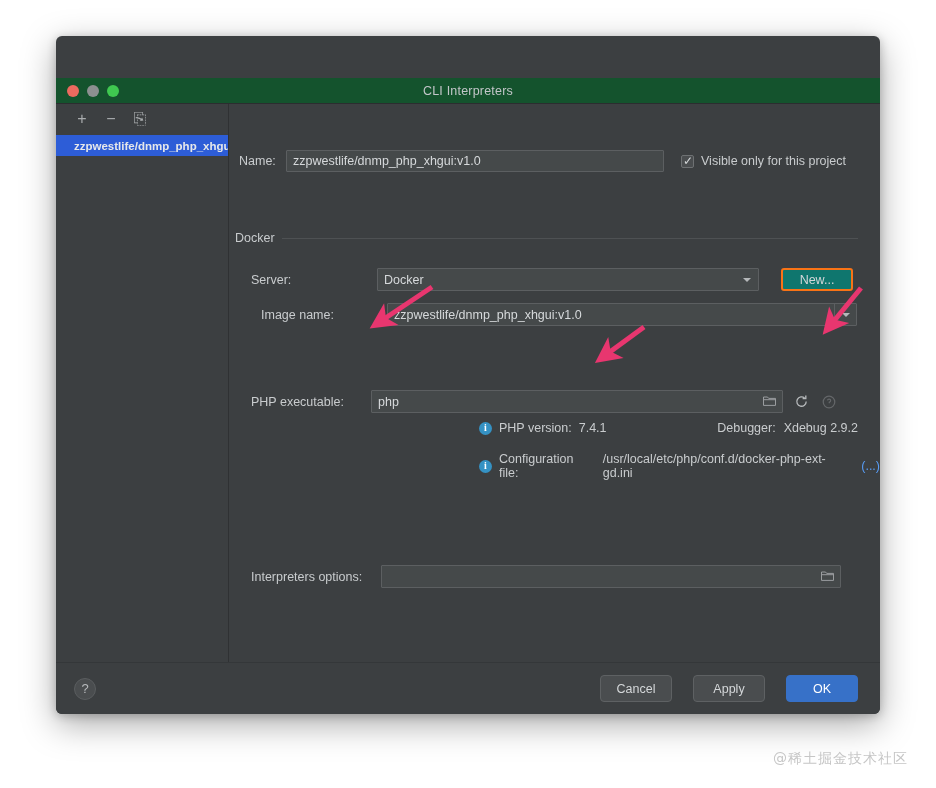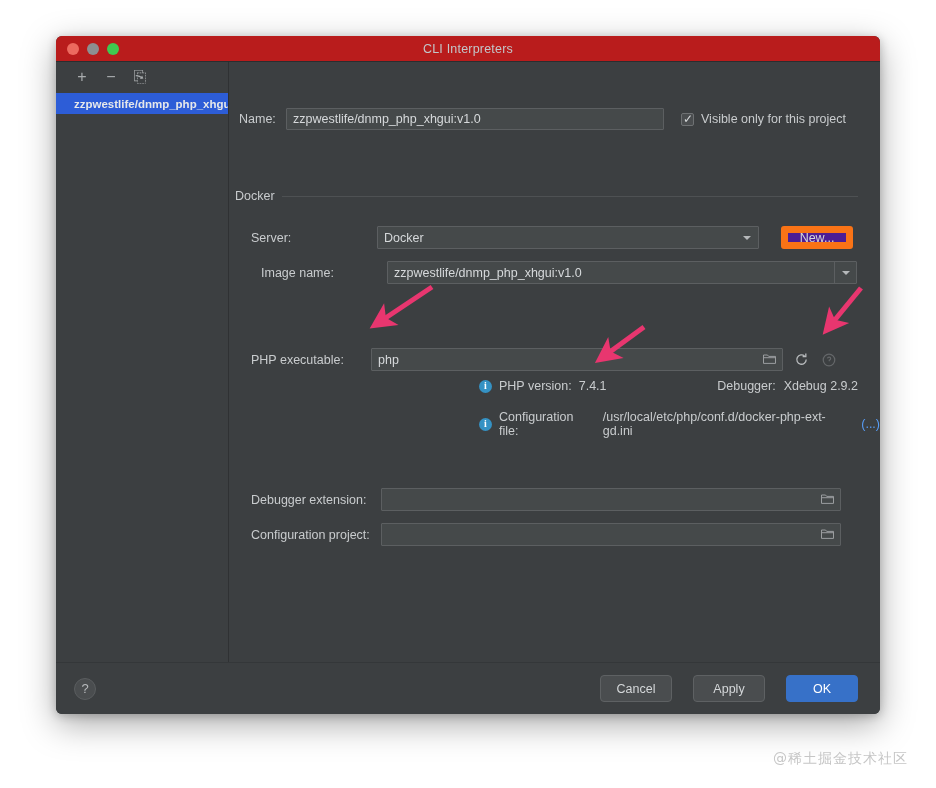--- a/index.html
+++ b/index.html
@@ -24,26 +24,27 @@
     border-radius: 6px;
     box-shadow: 0 10px 34px rgba(0,0,0,0.34), 0 2px 10px rgba(0,0,0,0.22);
     overflow: hidden;
     display: flex;
     flex-direction: column;
   }
 
   
   #titlebar {
     height: 26px;
-    background: #b91c1c;
+    background: #14532d;
     border-bottom: 1px solid #2b2d2f;
     display: flex;
     align-items: center;
     position: relative;
     flex: 0 0 auto;
+    margin-top: 42px;
   }
   .traffic {
     display: flex;
     gap: 8px;
     padding-left: 11px;
     align-items: center;
   }
   .light {
     width: 12px; height: 12px; border-radius: 50%;
     display: block;
@@ -224,22 +225,22 @@
     position: absolute;
     right: 6px; top: 50%;
     transform: translateY(-50%);
     color: #9a9d9f;
     font-size: 12px;
     line-height: 1;
   }
 
   .btn {
     height: 23px;
-    background: #4c1d95;
-    border: 7px solid #f97316;
+    background: #0f766e;
+    border: 2px solid #f97316;
     border-radius: 3px;
     color: #d4d7d9;
     font-size: 12.5px;
     font-family: "Liberation Sans", sans-serif;
     padding: 0 14px;
     cursor: default;
     display: flex;
     align-items: center;
     justify-content: center;
   }
@@ -489,35 +490,23 @@
       </div>
 
       <div class="info-line" id="config-file-line">
         <span class="info-icon">i</span>
         <span>Configuration file:</span>
         <span>/usr/local/etc/php/conf.d/docker-php-ext-gd.ini</span>
         <span class="link">(...)</span>
       </div>
 
 
-      <div class="row" id="dbg-ext-row">
-        <span class="lbl">Debugger extension:</span>
-        <div class="field" id="dbg-ext-field">
-          <span></span>
-          <span class="folder-icon">
-            <svg width="13" height="11" viewBox="0 0 13 11">
-              <path d="M0.5 1.5 h4 l1.2 1.4 h6.8 v7 h-12 z" fill="none" stroke="#9a9d9f" stroke-width="1"></path>
-              <path d="M0.5 4.2 h12" stroke="#9a9d9f" stroke-width="1"></path>
-            </svg>
-          </span>
-        </div>
-      </div>
 
       <div class="row" id="cfg-opt-row">
-        <span class="lbl">Configuration project:</span>
+        <span class="lbl">Interpreters options:</span>
         <div class="field" id="cfg-opt-field">
           <span></span>
           <span class="folder-icon">
             <svg width="13" height="11" viewBox="0 0 13 11">
               <path d="M0.5 1.5 h4 l1.2 1.4 h6.8 v7 h-12 z" fill="none" stroke="#9a9d9f" stroke-width="1"></path>
               <path d="M0.5 4.2 h12" stroke="#9a9d9f" stroke-width="1"></path>
             </svg>
           </span>
         </div>
       </div>

